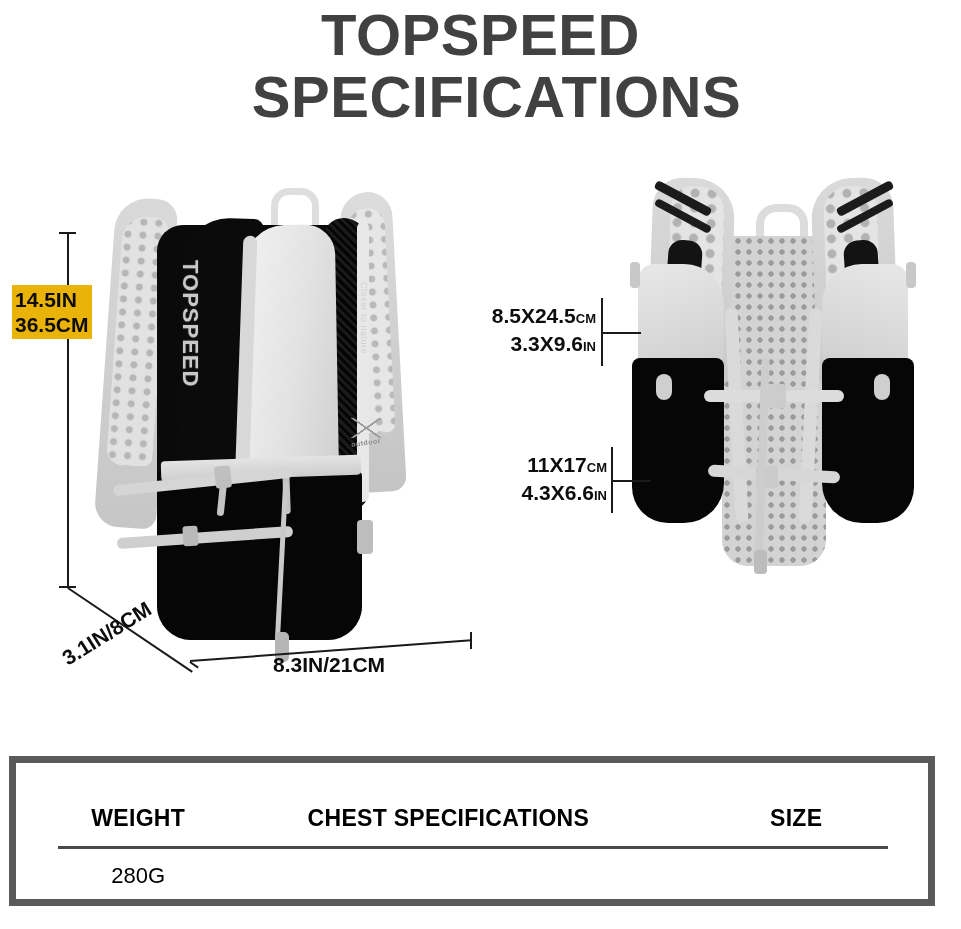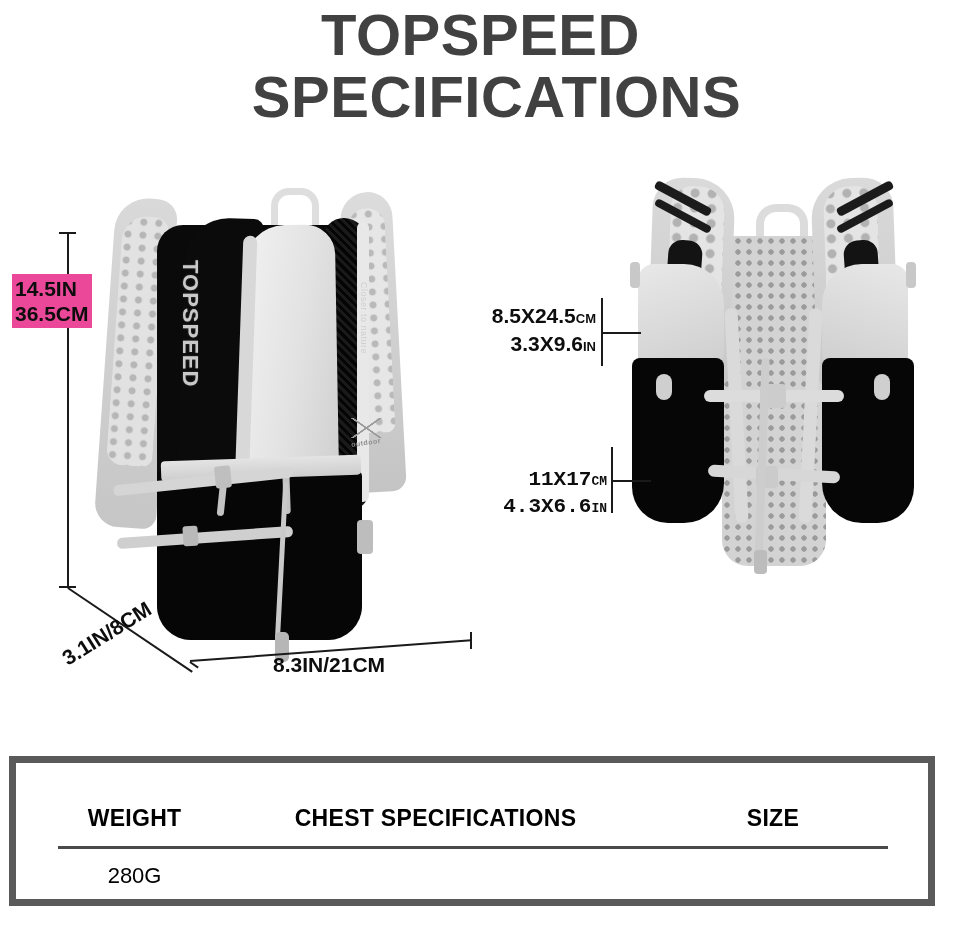--- a/index.html
+++ b/index.html
@@ -308,21 +308,21 @@
   }
   .diag{
     position:absolute;height:1.6px;background:#1a1a1a;transform-origin:left center;
   }
 
   
   .spec-table{
     position:absolute;left:9px;top:756px;width:926px;height:150px;
     border:7px solid #5a5a5a;background:#ffffff;box-sizing:border-box;
   }
-  .spec-inner{position:relative;width:100%;height:100%;}
+  .spec-inner{position:relative;width:100%;height:100%;padding-left:28px;}
   .spec-row{
     position:absolute;left:0;width:100%;display:flex;
   }
   .spec-row.head{top:42px;}
   .spec-row.body{top:100px;}
   .spec-cell{
     text-align:center;color:#000000;
     font-family:"Liberation Sans", sans-serif;
   }
   .spec-row.head .spec-cell{font-weight:bold;font-size:23px;letter-spacing:.3px;}
@@ -403,21 +403,21 @@
       <div class="bv-tubetip"></div>
       <div class="bv-zipL"></div>
       <div class="bv-zipR"></div>
       <div class="bv-clipL"></div>
       <div class="bv-clipR"></div>
     </div>
 
     <div class="dimline v-line" style="left:67px;top:82px;height:355px;"></div>
     <div class="cap-h" style="left:59px;top:82px;"></div>
     <div class="cap-h" style="left:59px;top:436px;"></div>
-    <div class="dimlabel" style="left:12px;top:124px;background:#ec4899;padding:2px 3px;">
+    <div class="dimlabel" style="left:12px;top:135px;background:#eab308;padding:2px 3px;">
       <span>14.5IN</span><br>
       <span>36.5CM</span>
     </div>
 
     <div class="diag" style="left:190px;top:510px;width:282px;transform:rotate(-4.2deg);"></div>
     <div class="cap-v" style="left:470px;top:482px;"></div>
     <div class="dimlabel" style="left:273px;top:502px;">8.3IN/21CM</div>
 
     <div class="diag" style="left:68px;top:437px;width:150px;transform:rotate(34deg);"></div>
     <div class="diag" style="left:190px;top:511px;width:10px;transform:rotate(34deg);"></div>
@@ -425,21 +425,21 @@
 
     <div class="dimline v-line" style="left:601px;top:148px;height:68px;"></div>
     <div class="dimline h-line" style="left:601px;top:182px;width:40px;"></div>
     <div class="dimlabel r" style="left:478px;top:153px;width:118px;">
       <span>8.5X24.5</span><span class="unit">CM</span><br>
       <span>3.3X9.6</span><span class="unit">IN</span>
     </div>
 
     <div class="dimline v-line" style="left:611px;top:297px;height:66px;"></div>
     <div class="dimline h-line" style="left:611px;top:330px;width:40px;"></div>
-    <div class="dimlabel r" style="left:495px;top:317px;width:112px;font-family:Liberation Mono, monospace;">
+    <div class="dimlabel r" style="left:495px;top:302px;width:112px;">
       <span>11X17</span><span class="unit">CM</span><br>
       <span>4.3X6.6</span><span class="unit">IN</span>
     </div>
 
   </div>
 
   <div class="spec-table">
     <div class="spec-inner">
       <div class="spec-row head">
         <div class="spec-cell c1">WEIGHT</div>

